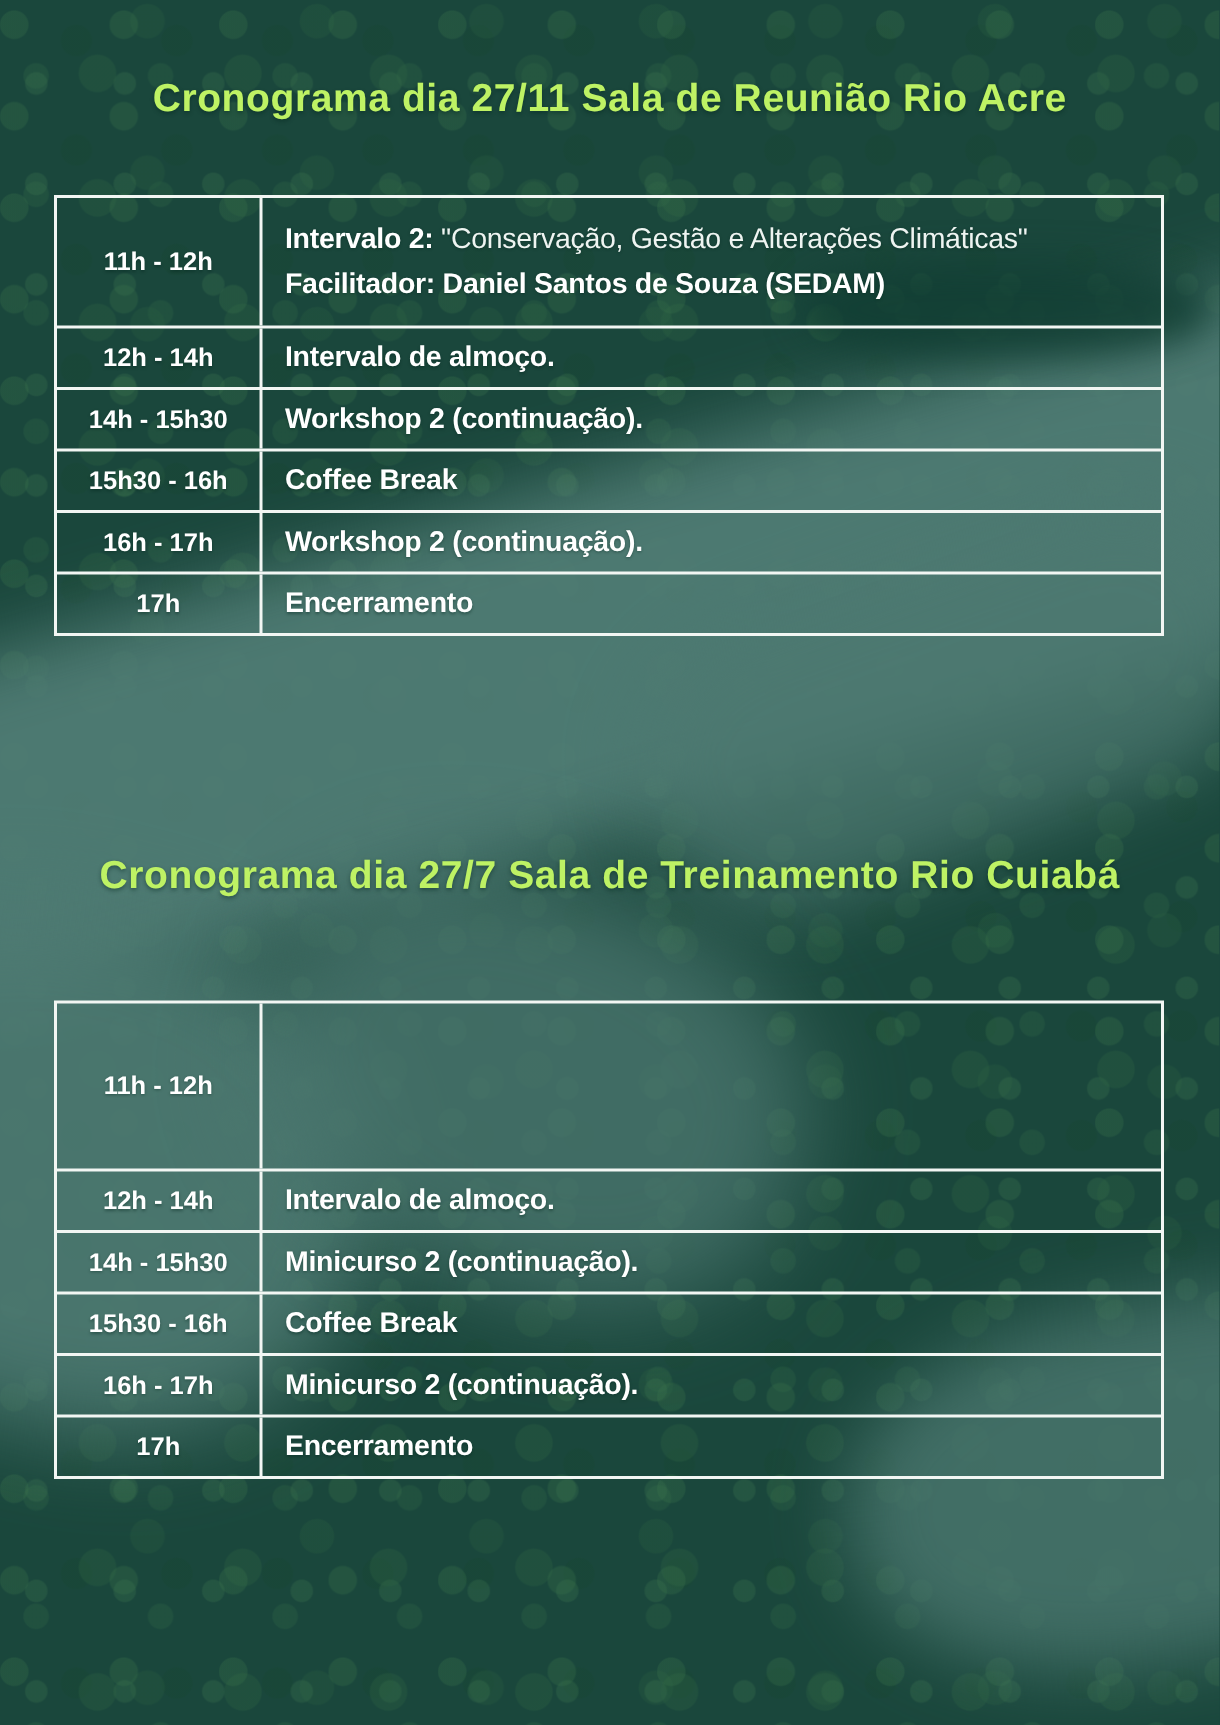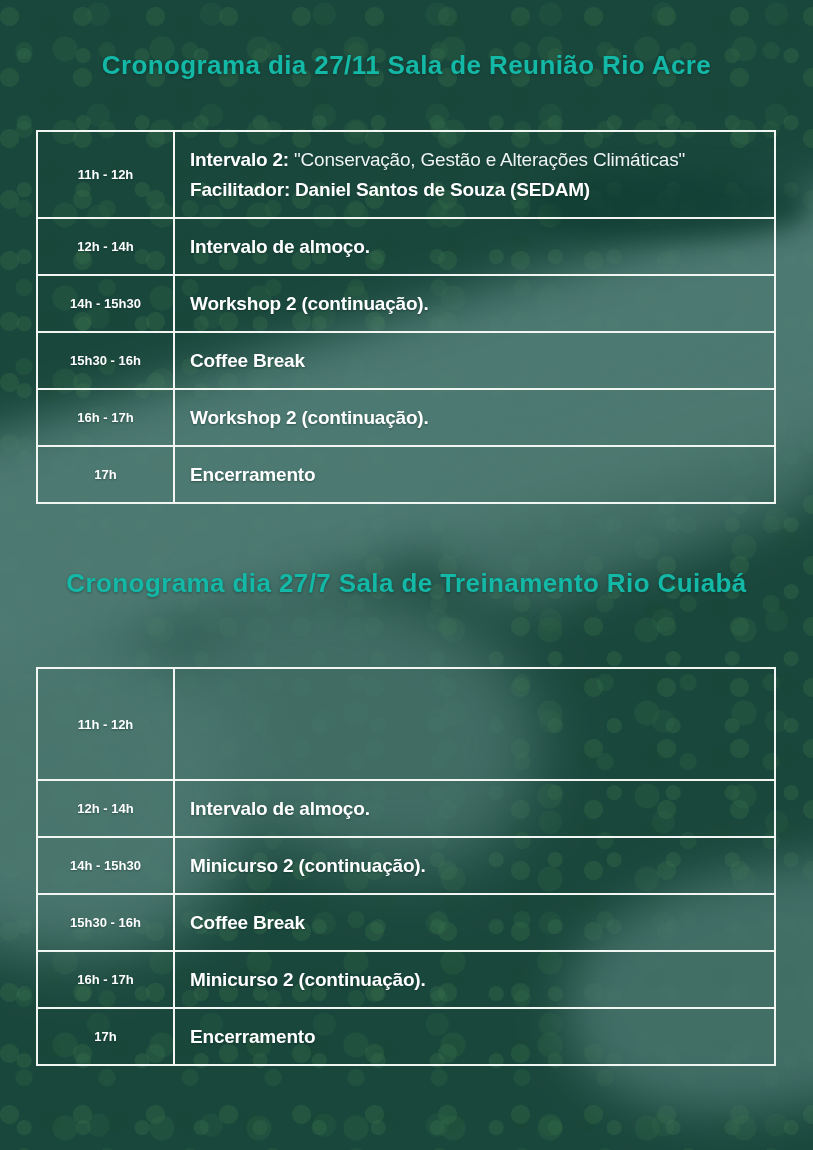--- a/index.html
+++ b/index.html
@@ -35,44 +35,44 @@
     transform: rotate(20deg); background: rgba(74,118,110,.8); border-radius: 45%; filter: blur(32px); }
   .water-bottom-right { left: 565px; top: 865px; width: 440px; height: 240px;
     transform: rotate(-10deg); background: rgba(72,116,108,.85); border-radius: 45%; }
   .forest-cap   { left: 535px; top: 175px; width: 270px; height: 62px;
     background: rgba(18,62,52,.85); border-radius: 40%; filter: blur(12px); }
 
   
   .title {
     position: absolute; left: 0; width: 100%;
     text-align: center;
-    color: #14b8a6; font-size: 26px; font-weight: 700; letter-spacing: .4px;
+    color: #bef264; font-size: 26px; font-weight: 700; letter-spacing: .4px;
     text-shadow: 0 1px 3px rgba(0,35,28,.45);
   }
   .title-1 { top: 50px; }
   .title-2 { top: 568px; }
 
   
   .sched-table {
     position: absolute; left: 36px; width: 740px;
     border: 2px solid #f2f6f3;
   }
   .table-1 { top: 130px; }
   .table-2 { top: 667px; }
 
-  .row { display: flex; height: 57px; }
+  .row { display: flex; height: 41px; }
   .row + .row { border-top: 2px solid #f2f6f3; }
   .row.tall   { height: 85px; }
   .row.taller { height: 110px; }
 
   .cell-time {
     flex: 0 0 137px; width: 137px;
     border-right: 2px solid #f2f6f3;
     display: flex; align-items: center; justify-content: center;
-    color: #ffffff; font-size: 13px; font-weight: 700;
+    color: #ffffff; font-size: 17px; font-weight: 700;
     text-shadow: 0 1px 2px rgba(0,35,28,.4);
   }
   .cell-content {
     flex: 1 1 auto;
     display: flex; flex-direction: column; justify-content: center;
     padding-left: 15px; padding-right: 6px;
     color: #ffffff; font-size: 19px; font-weight: 700;
     text-shadow: 0 1px 2px rgba(0,35,28,.4);
   }
   .line { white-space: pre-wrap; line-height: 30px; letter-spacing: -0.2px; }

